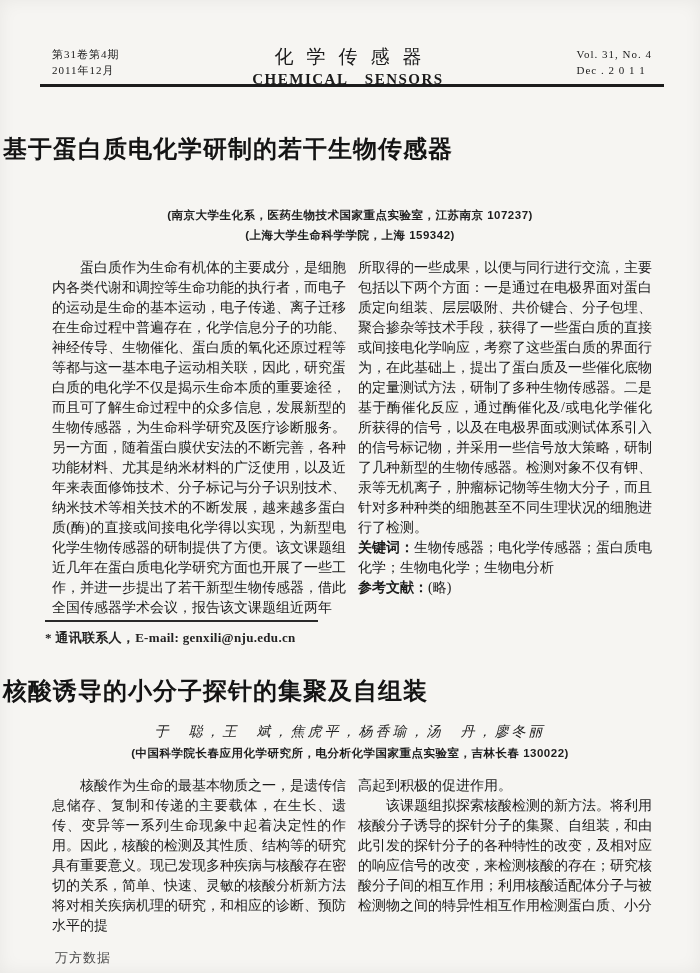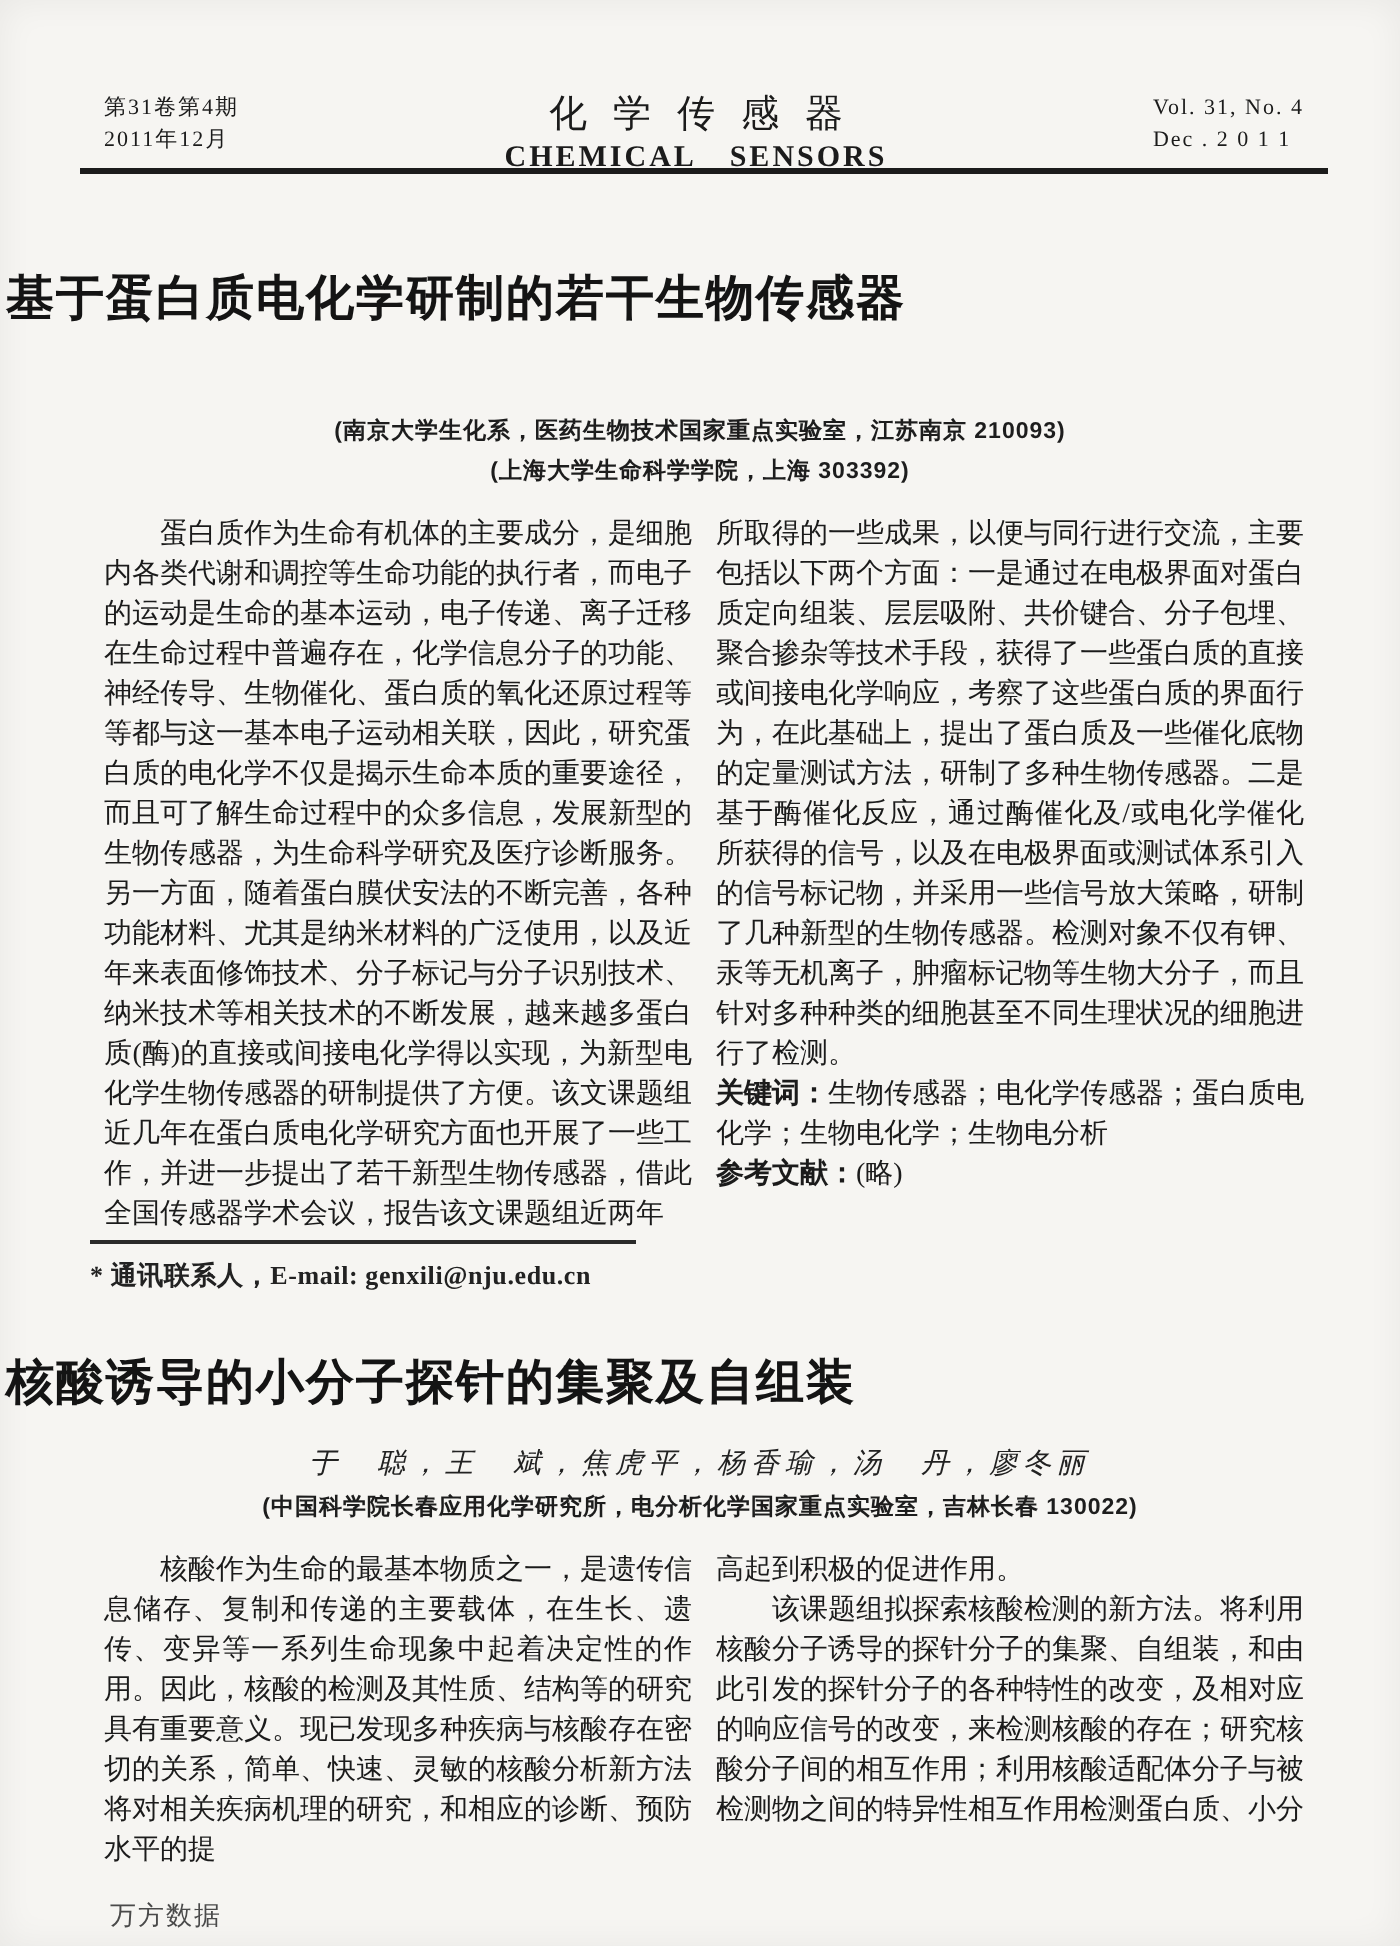--- a/index.html
+++ b/index.html
@@ -83,22 +83,22 @@
       <div class="journal-en">CHEMICAL SENSORS</div>
     </div>
     <div class="hdr-right">
       <div>Vol. 31, No. 4</div>
       <div>Dec . 2 0 1 1</div>
     </div>
   </div>
   <div class="header-rule"></div>
 
   <h1 class="art-title" style="top:130px;">基于蛋白质电化学研制的若干生物传感器</h1>
-  <div class="affil" style="top:208px;">(南京大学生化系，医药生物技术国家重点实验室，江苏南京 210093)</div>
-  <div class="affil" style="top:228px;">(上海大学生命科学学院，上海 303392)</div>
+  <div class="affil" style="top:208px;">(南京大学生化系，医药生物技术国家重点实验室，江苏南京 107237)</div>
+  <div class="affil" style="top:228px;">(上海大学生命科学学院，上海 159342)</div>
 
   <div class="columns" style="top:258px;height:362px;">
     <div class="col">
       <p class="p-indent">蛋白质作为生命有机体的主要成分，是细胞内各类代谢和调控等生命功能的执行者，而电子的运动是生命的基本运动，电子传递、离子迁移在生命过程中普遍存在，化学信息分子的功能、神经传导、生物催化、蛋白质的氧化还原过程等等都与这一基本电子运动相关联，因此，研究蛋白质的电化学不仅是揭示生命本质的重要途径，而且可了解生命过程中的众多信息，发展新型的生物传感器，为生命科学研究及医疗诊断服务。另一方面，随着蛋白膜伏安法的不断完善，各种功能材料、尤其是纳米材料的广泛使用，以及近年来表面修饰技术、分子标记与分子识别技术、纳米技术等相关技术的不断发展，越来越多蛋白质(酶)的直接或间接电化学得以实现，为新型电化学生物传感器的研制提供了方便。该文课题组近几年在蛋白质电化学研究方面也开展了一些工作，并进一步提出了若干新型生物传感器，借此全国传感器学术会议，报告该文课题组近两年</p>
     </div>
     <div class="col">
       <p>所取得的一些成果，以便与同行进行交流，主要包括以下两个方面：一是通过在电极界面对蛋白质定向组装、层层吸附、共价键合、分子包埋、聚合掺杂等技术手段，获得了一些蛋白质的直接或间接电化学响应，考察了这些蛋白质的界面行为，在此基础上，提出了蛋白质及一些催化底物的定量测试方法，研制了多种生物传感器。二是基于酶催化反应，通过酶催化及/或电化学催化所获得的信号，以及在电极界面或测试体系引入的信号标记物，并采用一些信号放大策略，研制了几种新型的生物传感器。检测对象不仅有钾、汞等无机离子，肿瘤标记物等生物大分子，而且针对多种种类的细胞甚至不同生理状况的细胞进行了检测。</p>
       <p><span class="bold-label">关键词：</span><span>生物传感器；电化学传感器；蛋白质电化学；生物电化学；生物电分析</span></p>
       <p><span class="bold-label">参考文献：</span><span>(略)</span></p>
     </div>

